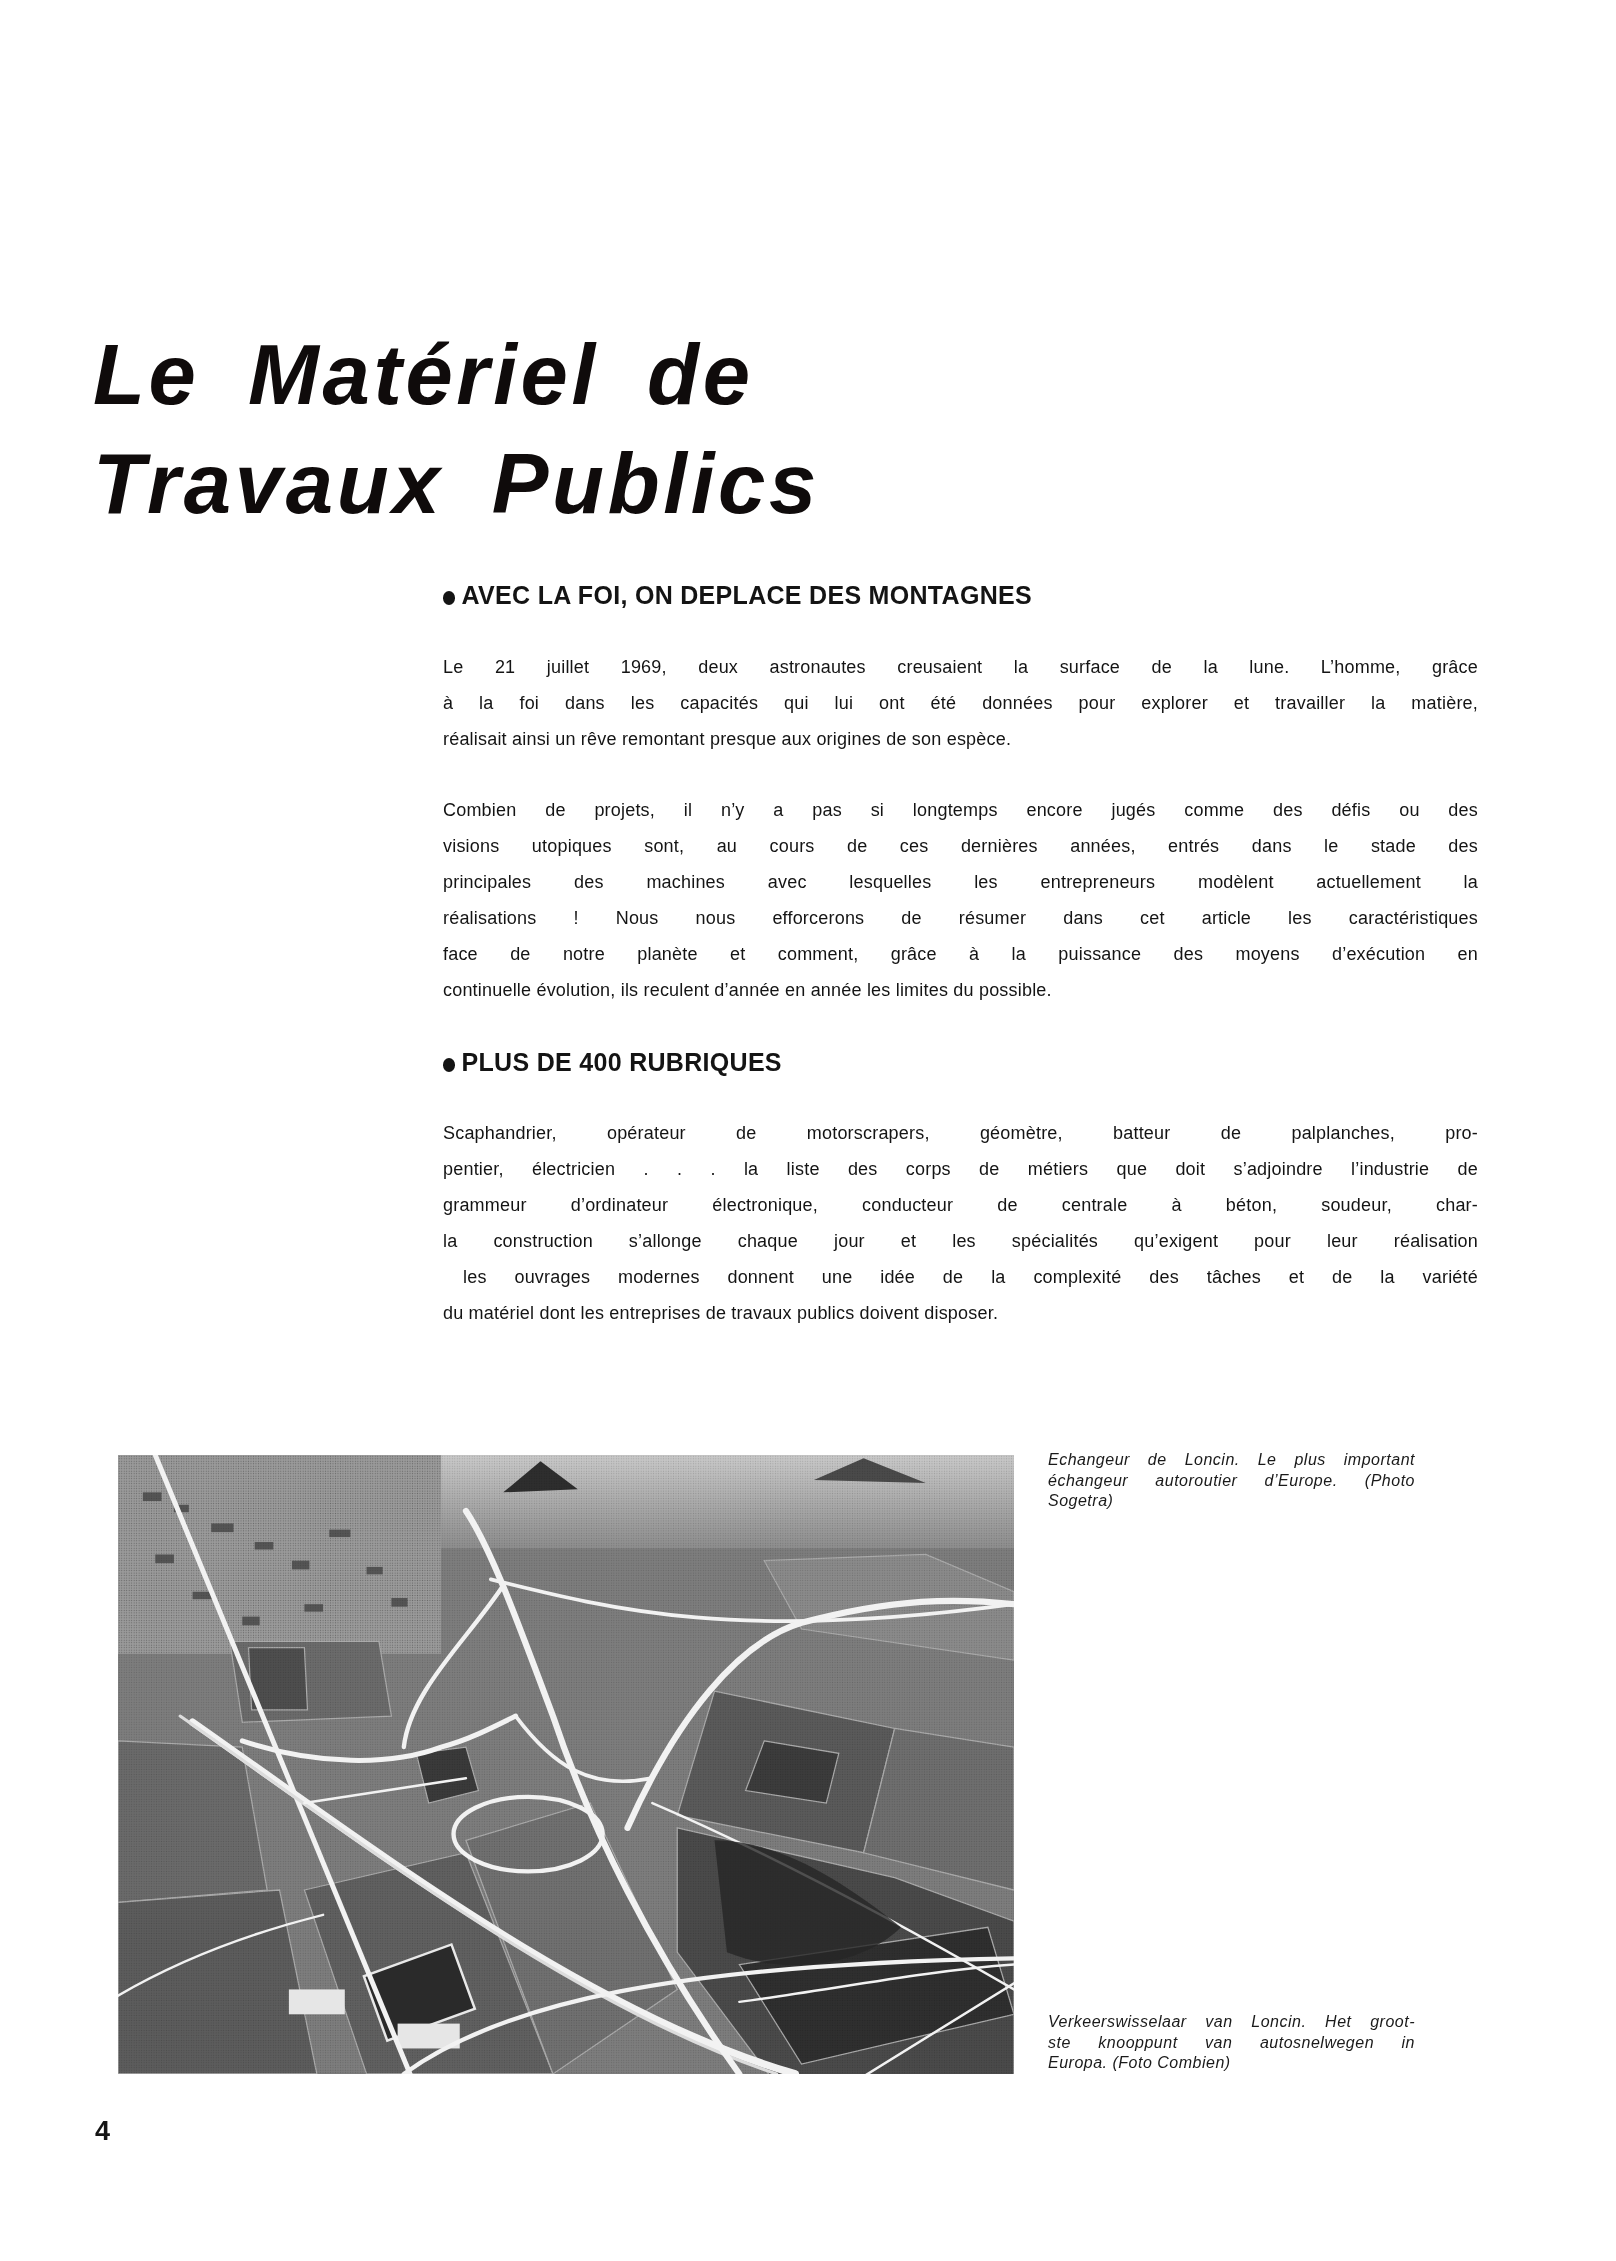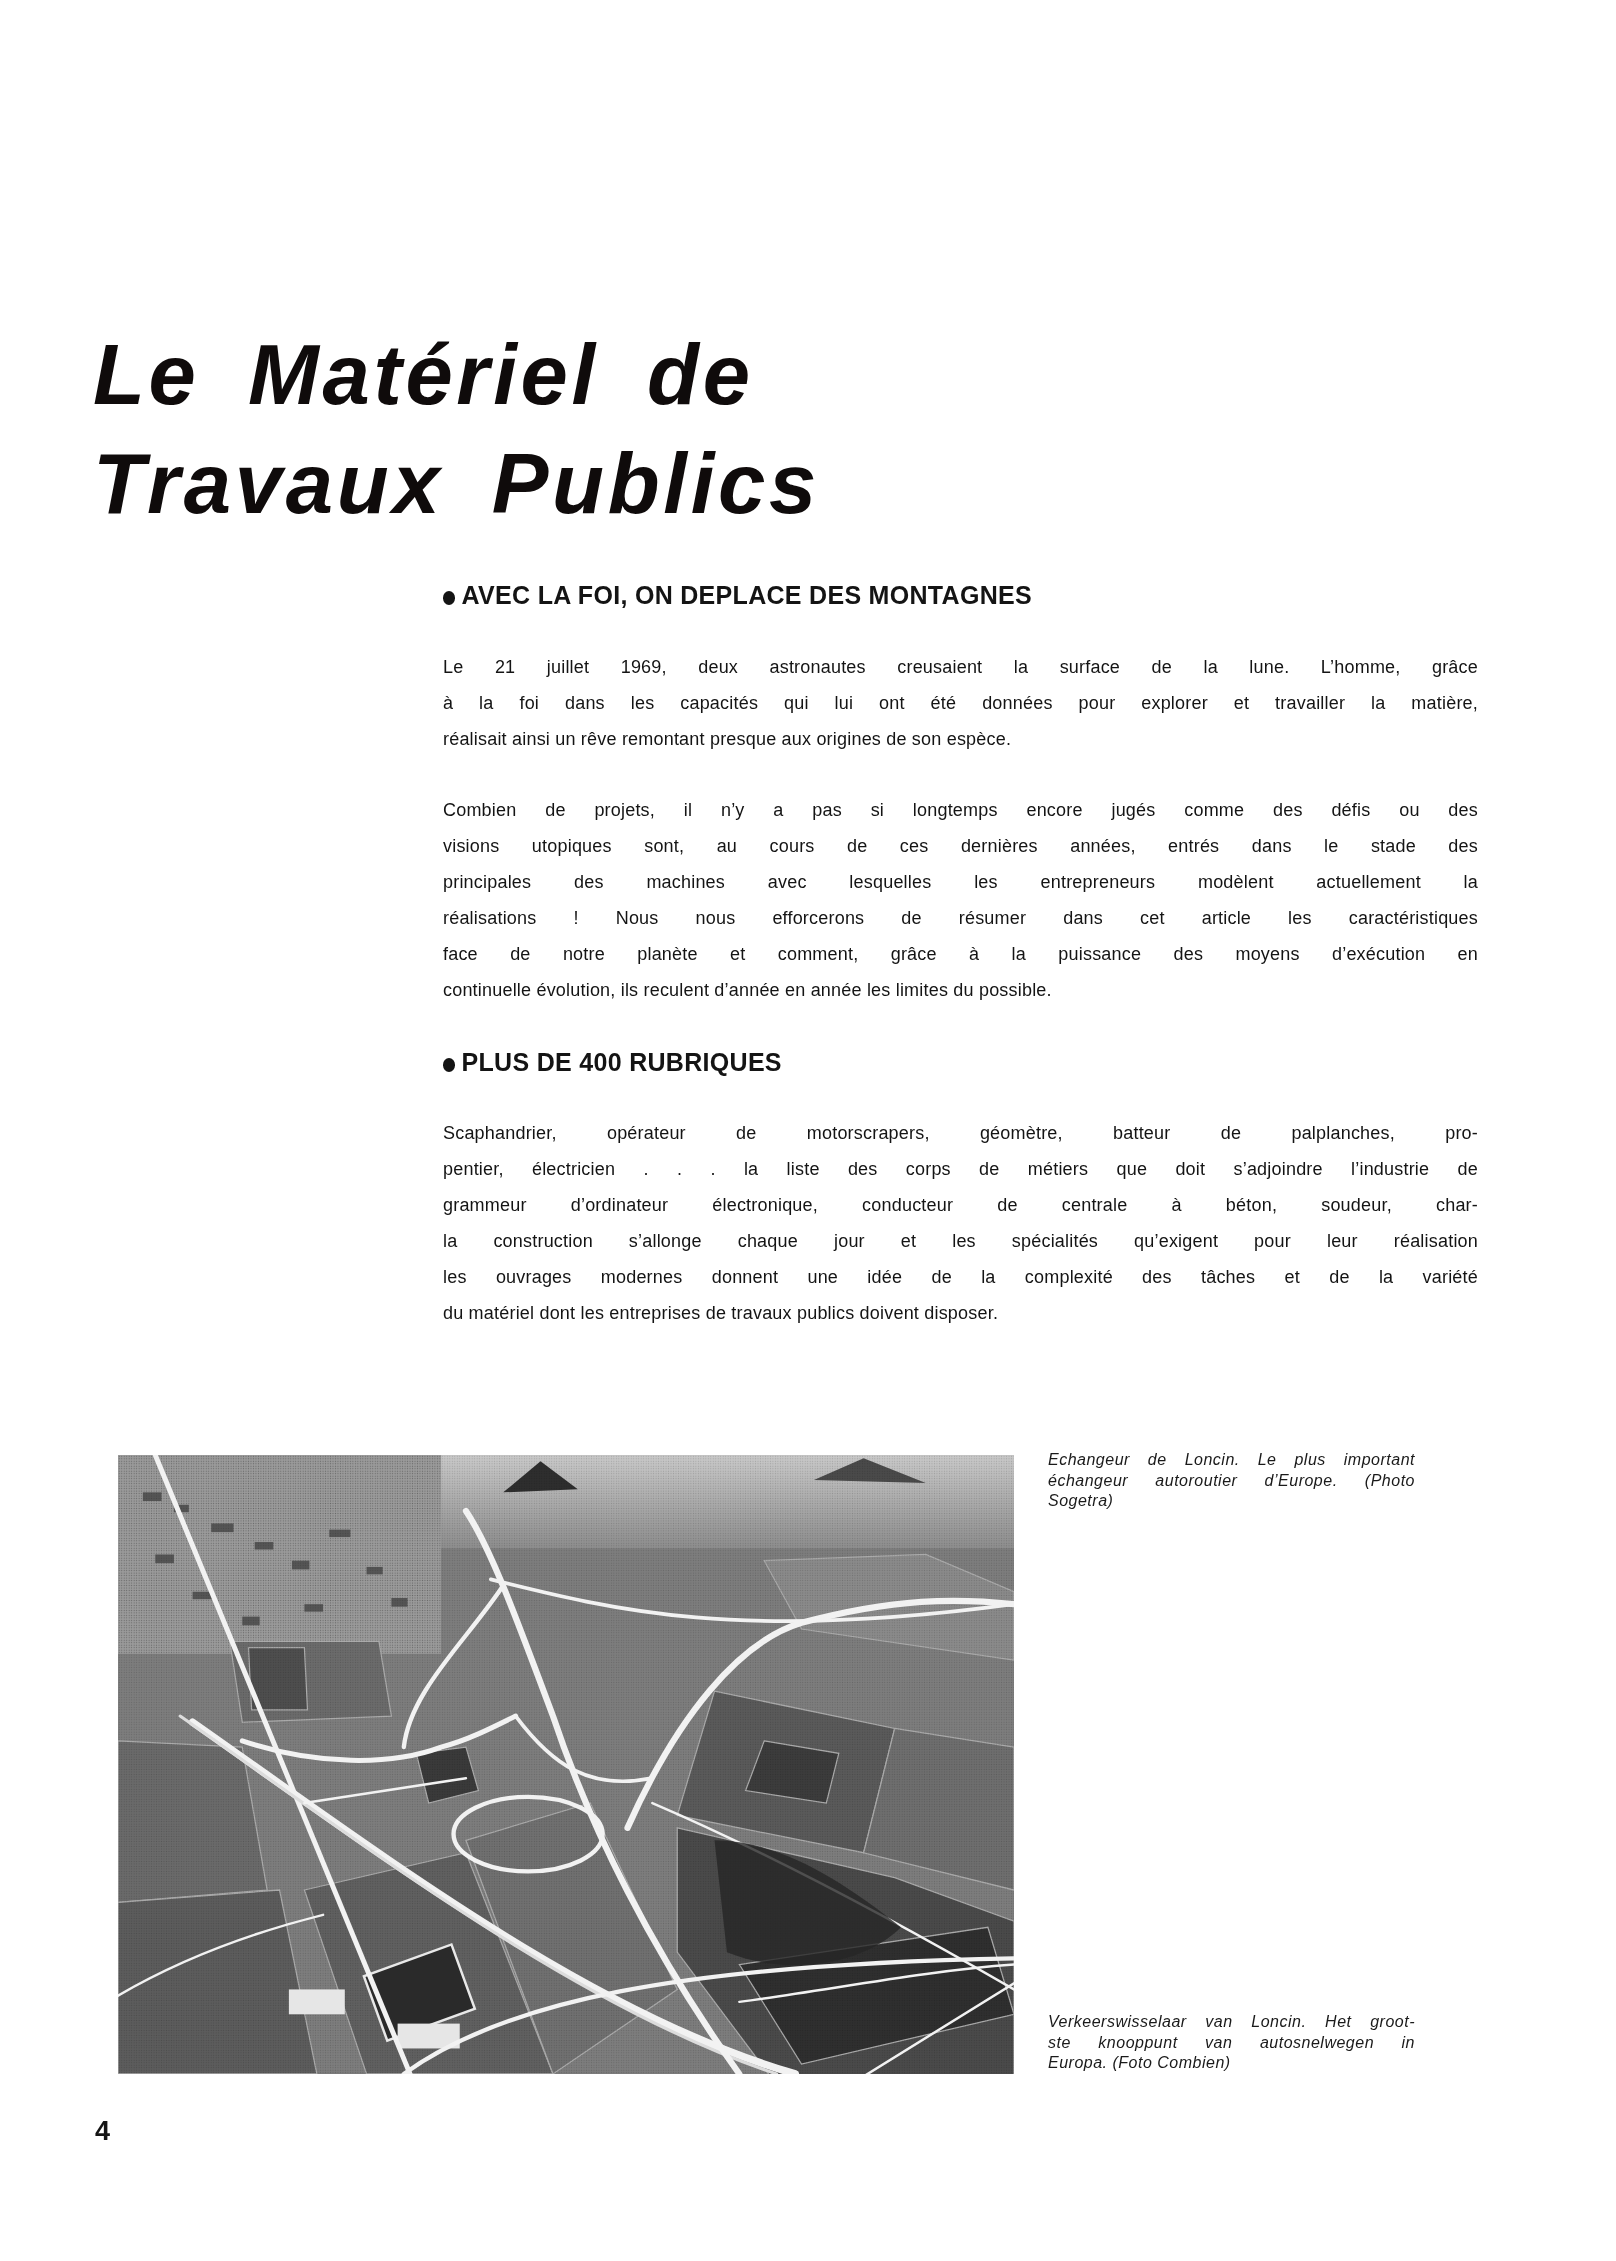--- a/index.html
+++ b/index.html
@@ -86,21 +86,21 @@
 
 <div class="heading" style="top: 1047px;">
   <span class="bullet"></span><span>PLUS DE 400 RUBRIQUES</span>
 </div>
 
 <p class="para" style="top: 1115px;">
   <span class="line" style="white-space: normal;">Scaphandrier, opérateur de motorscrapers, géomètre, batteur de palplanches, pro-</span>
   <span class="line" style="white-space: normal;">pentier, électricien . . . la liste des corps de métiers que doit s’adjoindre l’industrie de</span>
   <span class="line" style="white-space: normal;">grammeur d’ordinateur électronique, conducteur de centrale à béton, soudeur, char-</span>
   <span class="line" style="white-space: normal;">la construction s’allonge chaque jour et les spécialités qu’exigent pour leur réalisation</span>
-  <span class="line" style="white-space: normal;">les ouvrages modernes donnent une idée de la complexité des tâches et de la variété</span>
+  <span class="line" style="white-space: normal; margin-left: 20px;">les ouvrages modernes donnent une idée de la complexité des tâches et de la variété</span>
   <span class="line last" style="white-space: normal;">du matériel dont les entreprises de travaux publics doivent disposer.</span>
 </p>
 
 <div class="photo">
   <svg width="896" height="619" viewBox="0 0 1442 996" xmlns="http://www.w3.org/2000/svg">
     <defs>
       <pattern id="halftone" width="4" height="4" patternUnits="userSpaceOnUse">
         <rect width="4" height="4" fill="none"></rect>
         <circle cx="2" cy="2" r="0.9" fill="#000" fill-opacity="0.18"></circle>
       </pattern>

